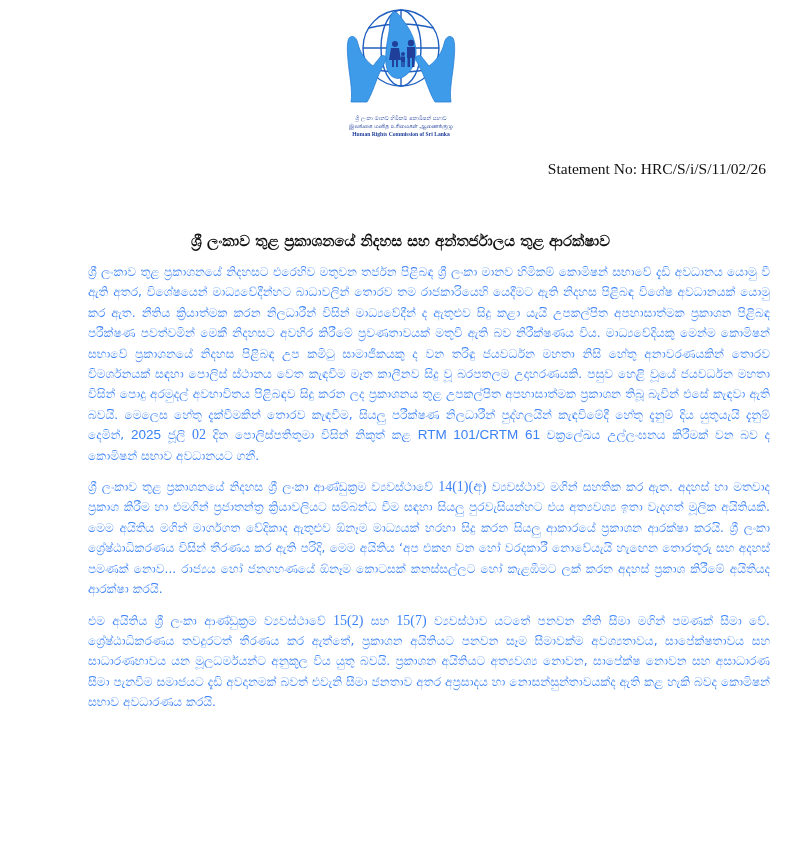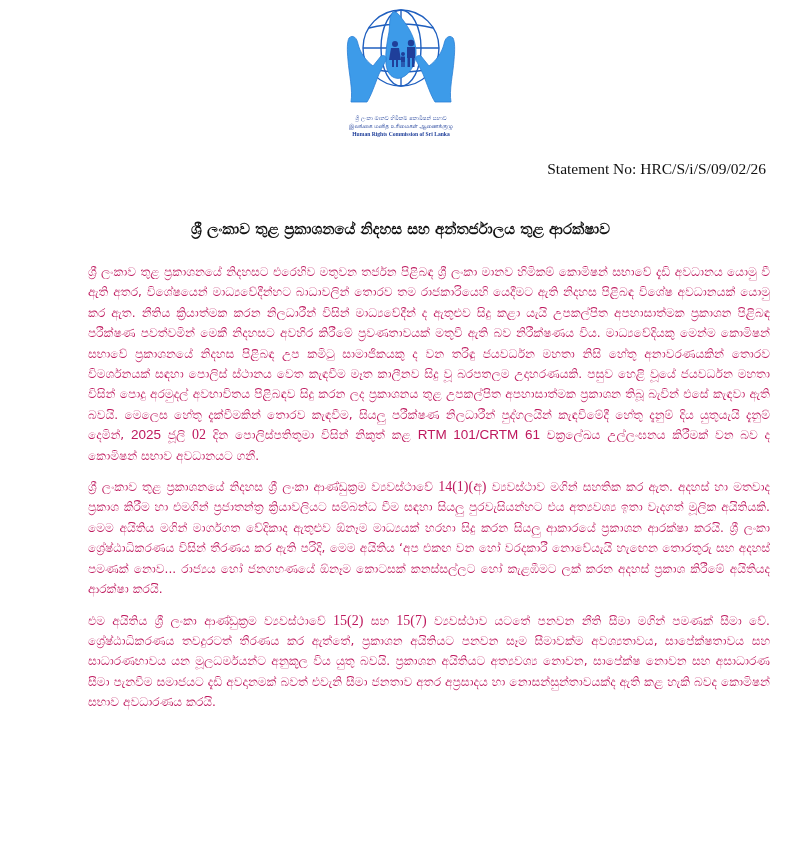--- a/index.html
+++ b/index.html
@@ -14,29 +14,29 @@
     .logo-line {
       font-size: 5.5px; line-height: 8px; color: #1f3f9a; white-space: nowrap;
       font-family: "DejaVu Sans", sans-serif;
     }
     .logo-line.en { font-weight: bold; font-size: 5.6px; font-family: "Liberation Serif", serif; }
     .statement {
       position: absolute; right: 35px; top: 160px;
       font-family: "Liberation Serif", serif; font-size: 15.5px; color: #111;
     }
     .title {
-      position: absolute; left: 0; width: 801px; top: 220px; text-align: center;
+      position: absolute; left: 0; width: 801px; top: 232px; text-align: center;
       font-size: 15px; font-weight: bold; color: #111;
     }
     .body-text {
       position: absolute; left: 88px; width: 682px; top: 262px;
     }
     .para {
       font-size: 12.2px; line-height: 20.4px; text-align: justify;
-      margin: 0 0 11px 0; color: #be185d;
+      margin: 0 0 11px 0; color: #3b82f6;
     }
     .num { font-family: "Liberation Serif", serif; font-size: 14px; }
     .cal { font-family: "Liberation Sans", sans-serif; font-size: 13.5px; }
   </style>
 </head>
 <body>
 
 <div class="logo-wrap">
   <svg class="logo-svg" width="112" height="100" viewBox="0 0 112 100">
 
@@ -68,21 +68,21 @@
 
     <path d="M4 34 C8 30 12 34 13 40 C15 48 20 56 28 62 L36 52 C40 50 43 54 40 58 L34 70 C30 80 26 92 22 98 L6 98 C8 86 4 70 3 56 C2 46 2 38 4 34 Z" fill="#3d9be9" stroke="#2a7fd6" stroke-width="0.8"></path>
     <path d="M108 34 C104 30 100 34 99 40 C97 48 92 56 84 62 L76 52 C72 50 69 54 72 58 L78 70 C82 80 86 92 90 98 L106 98 C104 86 108 70 109 56 C110 46 110 38 108 34 Z" fill="#3d9be9" stroke="#2a7fd6" stroke-width="0.8"></path>
   </svg>
   <div style="height:10px"></div>
   <div class="logo-line">ශ්‍රී ලංකා මානව හිමිකම් කොමිෂන් සභාව</div>
   <div class="logo-line">இலங்கை மனித உரிமைகள் ஆணைக்குழு</div>
   <div class="logo-line en">Human Rights Commission of Sri Lanka</div>
 </div>
 
-<div class="statement">Statement No: HRC/S/i/S/09/02/26</div>
+<div class="statement">Statement No: HRC/S/i/S/11/02/26</div>
 
 <div class="title">ශ්‍රී ලංකාව තුළ ප්‍රකාශනයේ නිදහස සහ අන්තර්ජාලය තුළ ආරක්ෂාව</div>
 
 <div class="body-text">
   <p class="para"><span>ශ්‍රී ලංකාව තුළ ප්‍රකාශනයේ නිදහසට එරෙහිව මතුවන තර්ජන පිළිබඳ ශ්‍රී ලංකා මානව හිමිකම් කොමිෂන් සභාවේ දැඩි අවධානය යොමු වී ඇති අතර, විශේෂයෙන් මාධ්‍යවේදීන්හට බාධාවලින් තොරව තම රාජකාරියෙහි යෙදීමට ඇති නිදහස පිළිබඳ විශේෂ අවධානයක් යොමු කර ඇත. නීතිය ක්‍රියාත්මක කරන නිලධාරීන් විසින් මාධ්‍යවේදීන් ද ඇතුළුව සිදු කළා යැයි උපකල්පිත අපහාසාත්මක ප්‍රකාශන පිළිබඳ පරීක්ෂණ පවත්වමින් මෙකී නිදහසට අවහිර කිරීමේ ප්‍රවණතාවයක් මතුවී ඇති බව නිරීක්ෂණය විය. මාධ්‍යවේදියකු මෙන්ම කොමිෂන් සභාවේ ප්‍රකාශනයේ නිදහස පිළිබඳ උප කමිටු සාමාජිකයකු ද වන තරිඳු ජයවර්ධන මහතා නිසි හේතු අනාවරණයකින් තොරව විමර්ශනයක් සඳහා පොලිස් ස්ථානය වෙත කැඳවීම මෑත කාලීනව සිදු වූ බරපතලම උදාහරණයකි. පසුව හෙළි වූයේ ජයවර්ධන මහතා විසින් පොදු අරමුදල් අවභාවිතය පිළිබඳව සිදු කරන ලද ප්‍රකාශනය තුළ උපකල්පිත අපහාසාත්මක ප්‍රකාශන තිබූ බැවින් එසේ කැඳවා ඇති බවයි. මෙලෙස හේතු දැක්වීමකින් තොරව කැඳවීම, සියලු පරීක්ෂණ නිලධාරීන් පුද්ගලයින් කැඳවීමේදී හේතු දැනුම් දිය යුතුයැයි දැනුම් දෙමින්, </span><span class="cal">2025</span><span> ජූලි </span><span class="num">02</span><span> දින පොලිස්පතිතුමා විසින් නිකුත් කළ </span><span class="cal">RTM 101/CRTM 61</span><span> චක්‍රලේඛය උල්ලංඝනය කිරීමක් වන බව ද කොමිෂන් සභාව අවධානයට ගනී.</span></p>
   <p class="para"><span>ශ්‍රී ලංකාව තුළ ප්‍රකාශනයේ නිදහස ශ්‍රී ලංකා ආණ්ඩුක්‍රම ව්‍යවස්ථාවේ </span><span class="num">14(1)(අ)</span><span> ව්‍යවස්ථාව මගින් සහතික කර ඇත. අදහස් හා මතවාද ප්‍රකාශ කිරීම හා එමගින් ප්‍රජාතන්ත්‍ර ක්‍රියාවලියට සම්බන්ධ වීම සඳහා සියලු පුරවැසියන්හට එය අත්‍යවශ්‍ය ඉතා වැදගත් මූලික අයිතියකි. මෙම අයිතිය මගින් මාර්ගගත වේදිකාද ඇතුළුව ඕනෑම මාධ්‍යයක් හරහා සිදු කරන සියලු ආකාරයේ ප්‍රකාශන ආරක්ෂා කරයි. ශ්‍රී ලංකා ශ්‍රේෂ්ඨාධිකරණය විසින් තීරණය කර ඇති පරිදි, මෙම අයිතිය ‘අප එකඟ වන හෝ වරදකාරී නොවේයැයි හැඟෙන තොරතුරු සහ අදහස් පමණක් නොව... රාජ්‍යය හෝ ජනගහණයේ ඕනෑම කොටසක් කනස්සල්ලට හෝ කැළඹීමට ලක් කරන අදහස් ප්‍රකාශ කිරීමේ අයිතියද ආරක්ෂා කරයි.</span></p>
   <p class="para"><span>එම අයිතිය ශ්‍රී ලංකා ආණ්ඩුක්‍රම ව්‍යවස්ථාවේ </span><span class="num">15(2)</span><span> සහ </span><span class="num">15(7)</span><span> ව්‍යවස්ථාව යටතේ පනවන නීති සීමා මගින් පමණක් සීමා වේ. ශ්‍රේෂ්ඨාධිකරණය තවදුරටත් තීරණය කර ඇත්තේ, ප්‍රකාශන අයිතියට පනවන සෑම සීමාවක්ම අවශ්‍යතාවය, සාපේක්ෂතාවය සහ සාධාරණභාවය යන මූලධර්මයන්ට අනුකූල විය යුතු බවයි. ප්‍රකාශන අයිතියට අත්‍යවශ්‍ය නොවන, සාපේක්ෂ නොවන සහ අසාධාරණ සීමා පැනවීම සමාජයට දැඩි අවදානමක් බවත් එවැනි සීමා ජනතාව අතර අප්‍රසාදය හා නොසන්සුන්තාවයක්ද ඇති කළ හැකි බවද කොමිෂන් සභාව අවධාරණය කරයි.</span></p>
 </div>
 
 </body></html>

